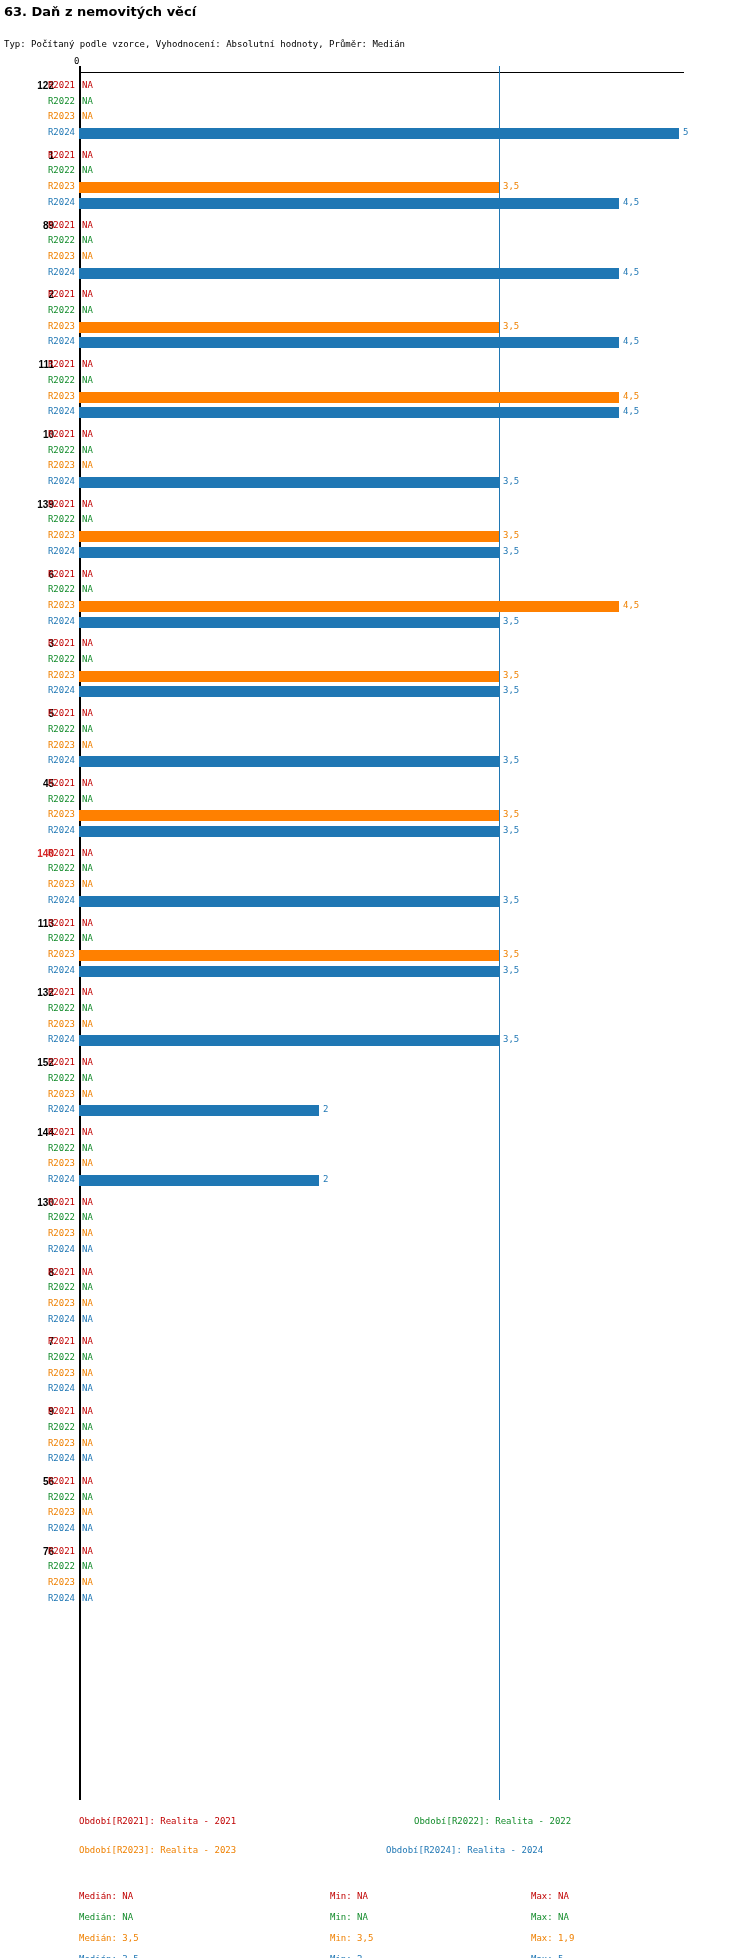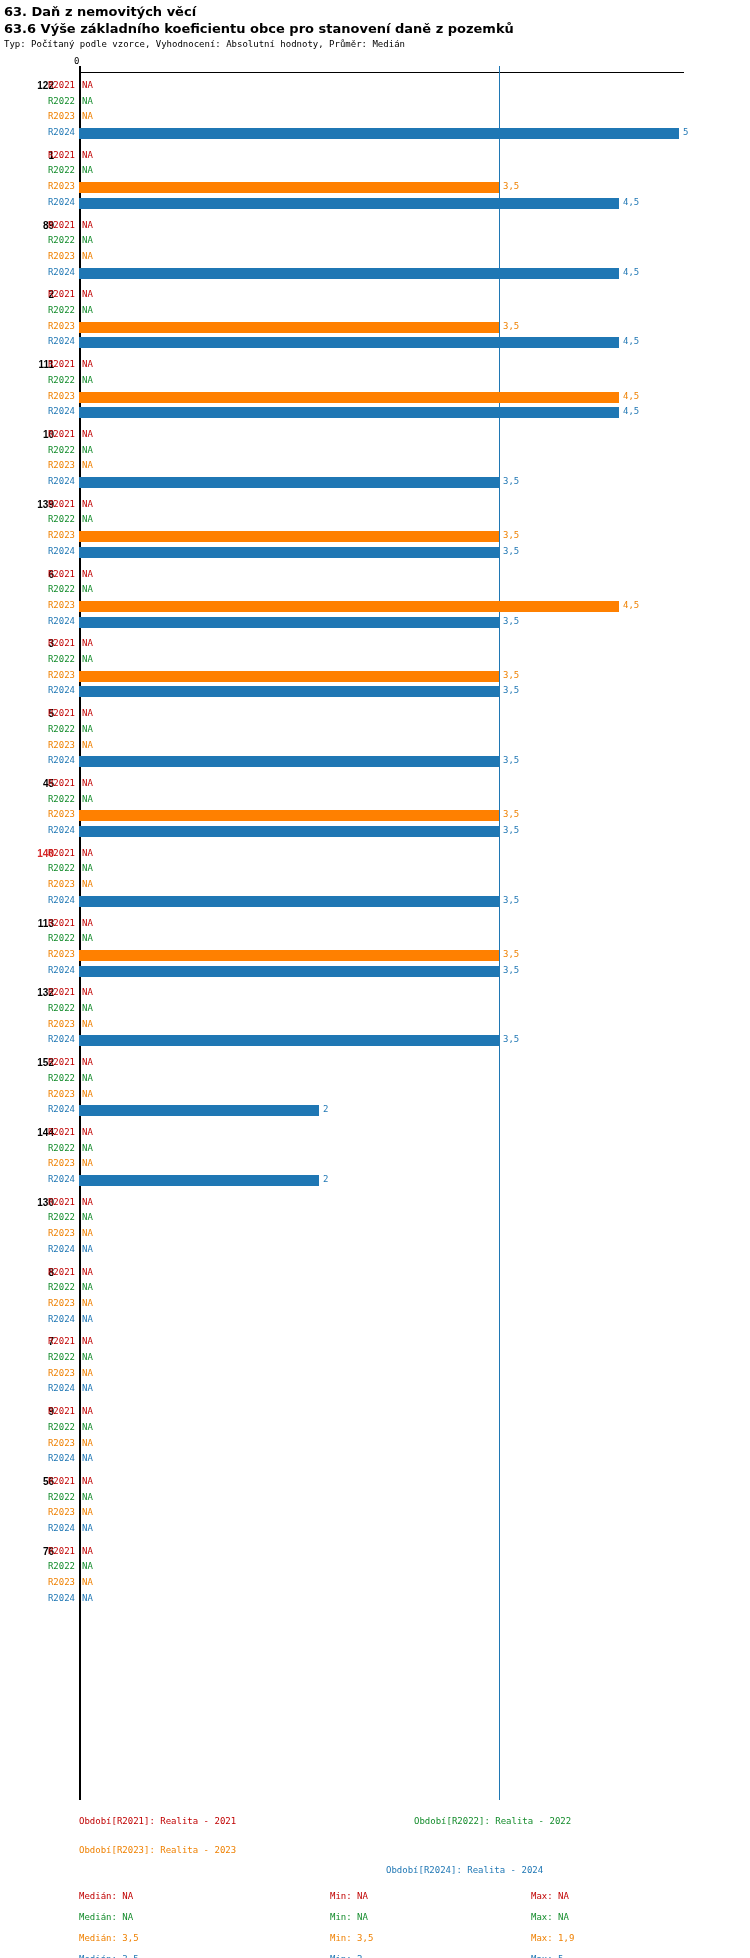--- a/index.html
+++ b/index.html
@@ -54,21 +54,20 @@
   .s-med{position:absolute;left:79px;font-size:9px;line-height:12px;white-space:nowrap;}
   .s-min{position:absolute;left:330px;font-size:9px;line-height:12px;white-space:nowrap;}
   .s-max{position:absolute;left:531px;font-size:9px;line-height:12px;white-space:nowrap;}
 </style>
 </head>
 <body>
 
 <div id="page">
 
   <div class="h1">63. Daň z nemovitých věcí</div>
-  <div class="h2">63.6 Výše základního koeficientu obce pro stanovení daně z pozemků</div>
   <div class="h3">Typ: Počítaný podle vzorce, Vyhodnocení: Absolutní hodnoty, Průměr: Medián</div>
 
   <div class="plot">
     <div class="zero-tick-label">0</div>
     <div class="axis-top"></div>
     <div class="zero-line"></div>
     <div class="median-line"></div>
     <div id="rows">
         <div class="group" style="top: 22px; height: 62.8px;">
           <div class="glabel">122</div>
@@ -512,21 +511,21 @@
             <div class="navalue c2024">NA</div>
           </div>
         </div>
       </div>
   </div>
 
   <div class="legend" id="legend">
       <div class="lg c1" style="color: rgb(192, 0, 0);">Období[R2021]: Realita - 2021</div>
       <div class="lg c2" style="color: rgb(20, 140, 44); padding-left: 28px;">Období[R2022]: Realita - 2022</div>
       <div class="lg c3" style="color: rgb(239, 128, 0);">Období[R2023]: Realita - 2023</div>
-      <div class="lg c4" style="color: rgb(31, 119, 180); margin-top: 20px;">Období[R2024]: Realita - 2024</div>
+      <div class="lg c4" style="color: rgb(31, 119, 180);">Období[R2024]: Realita - 2024</div>
     </div>
   <div class="stats" id="stats">
       <div class="srow" style="top: 0px;">
         <div class="s-med" style="color: rgb(192, 0, 0);">Medián: NA</div>
         <div class="s-min" style="color: rgb(192, 0, 0);">Min: NA</div>
         <div class="s-max" style="color: rgb(192, 0, 0);">Max: NA</div>
       </div>
       <div class="srow" style="top: 21px;">
         <div class="s-med" style="color: rgb(20, 140, 44);">Medián: NA</div>
         <div class="s-min" style="color: rgb(20, 140, 44);">Min: NA</div>

